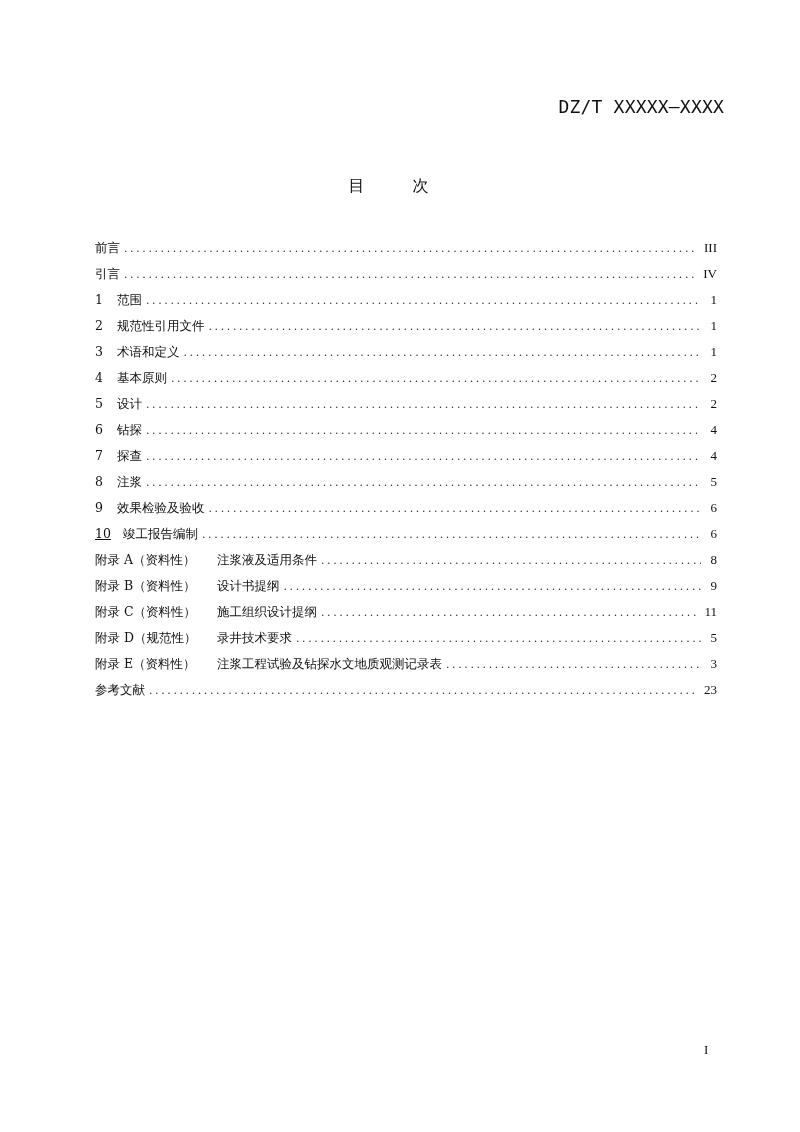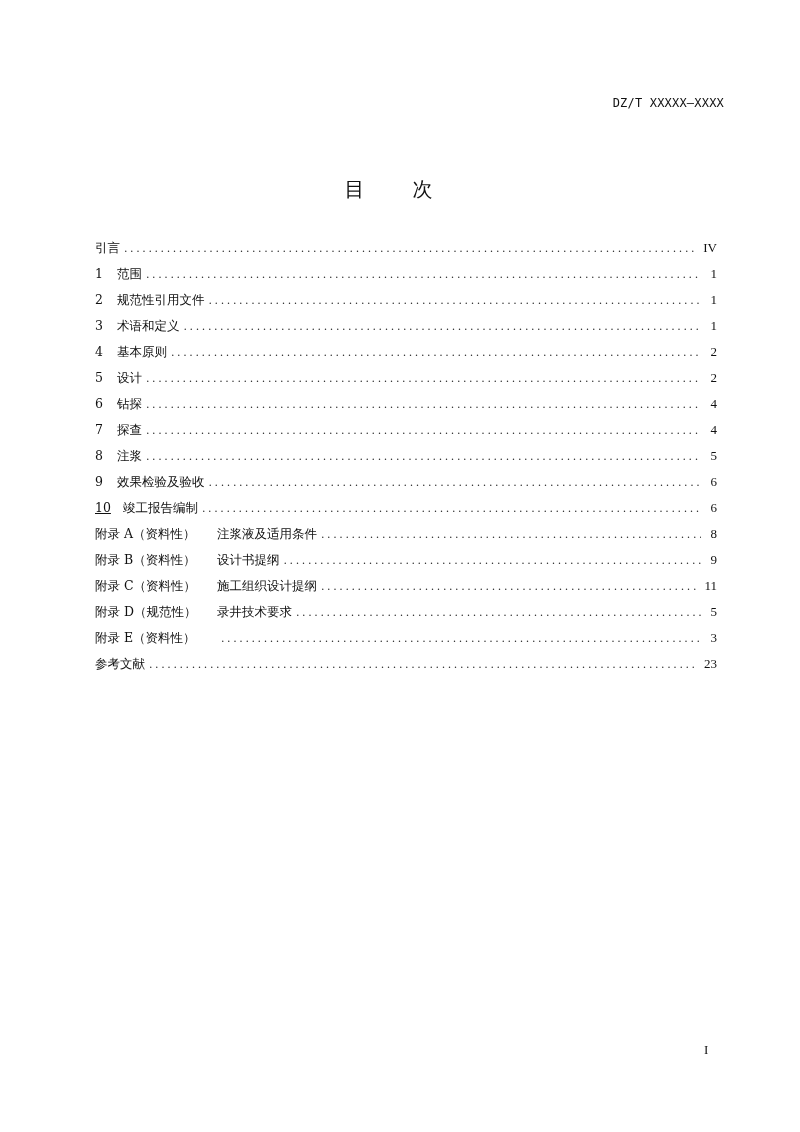--- a/index.html
+++ b/index.html
@@ -1,19 +1,19 @@
 <!DOCTYPE html>
 <html><head>
   <meta charset="utf-8">
   <style>
     html, body { margin: 0; padding: 0; background: #ffffff; }
     body { width: 800px; height: 1132px; position: relative; overflow: hidden;
       font-family: "DejaVu Serif", "Liberation Serif", serif; color: #111; }
-    .header-code { position: absolute; top: 96px; right: 76px; font-family: "DejaVu Sans Mono", "Liberation Mono", monospace; font-size: 12px; letter-spacing: 0.2px; }
-    .title { position: absolute; top: 176px; left: 0; width: 777px; text-align: center; font-family: "DejaVu Sans", sans-serif; font-size: 20px; }
+    .header-code { position: absolute; top: 96px; right: 76px; font-family: "DejaVu Sans Mono", "Liberation Mono", monospace; font-size: 18px; letter-spacing: 0.2px; }
+    .title { position: absolute; top: 176px; left: 0; width: 777px; text-align: center; font-family: "DejaVu Sans", sans-serif; font-size: 16px; }
     .title span { display: inline-block; margin: 0 24px; }
     .toc { position: absolute; top: 240px; left: 95px; width: 622px; }
     .toc-row { display: flex; align-items: baseline; height: 26px; font-size: 12.5px; white-space: nowrap; }
     .toc-num { display: inline-block; width: 22px; }
     .toc-num.wide { width: 28px; text-decoration: underline; }
     .toc-appx { display: inline-block; width: 122px; }
     .toc-title { }
     .dots { flex: 1; overflow: hidden; margin: 0 6px 0 4px; color: #333; letter-spacing: 2.6px; font-size: 11px; }
     .dots::before { content: "................................................................................................................................................................"; }
     .toc-page { text-align: right; min-width: 10px; font-family: "Liberation Serif", serif; font-size: 13px; }
@@ -22,20 +22,25 @@
 </head>
 <body>
 
 <div class="header-code">DZ/T XXXXX—XXXX</div>
 
 <div class="title">
   <span>目</span><span>次</span>
 </div>
 
 <div class="toc">
+  <div class="toc-row">
+    <span class="toc-title">前言</span>
+    <span class="dots"></span>
+    <span class="toc-page">III</span>
+  </div>
   <div class="toc-row">
     <span class="toc-title">引言</span>
     <span class="dots"></span>
     <span class="toc-page">IV</span>
   </div>
   <div class="toc-row">
     <span class="toc-num">1</span>
     <span class="toc-title">范围</span>
     <span class="dots"></span>
     <span class="toc-page">1</span>
@@ -113,20 +118,21 @@
     <span class="toc-page">11</span>
   </div>
   <div class="toc-row">
     <span class="toc-appx">附录 D（规范性）</span>
     <span class="toc-title">录井技术要求</span>
     <span class="dots"></span>
     <span class="toc-page">5</span>
   </div>
   <div class="toc-row">
     <span class="toc-appx">附录 E（资料性）</span>
+    <span class="toc-title">注浆工程试验及钻探水文地质观测记录表</span>
     <span class="dots"></span>
     <span class="toc-page">3</span>
   </div>
   <div class="toc-row">
     <span class="toc-title">参考文献</span>
     <span class="dots"></span>
     <span class="toc-page">23</span>
   </div>
 </div>
 

